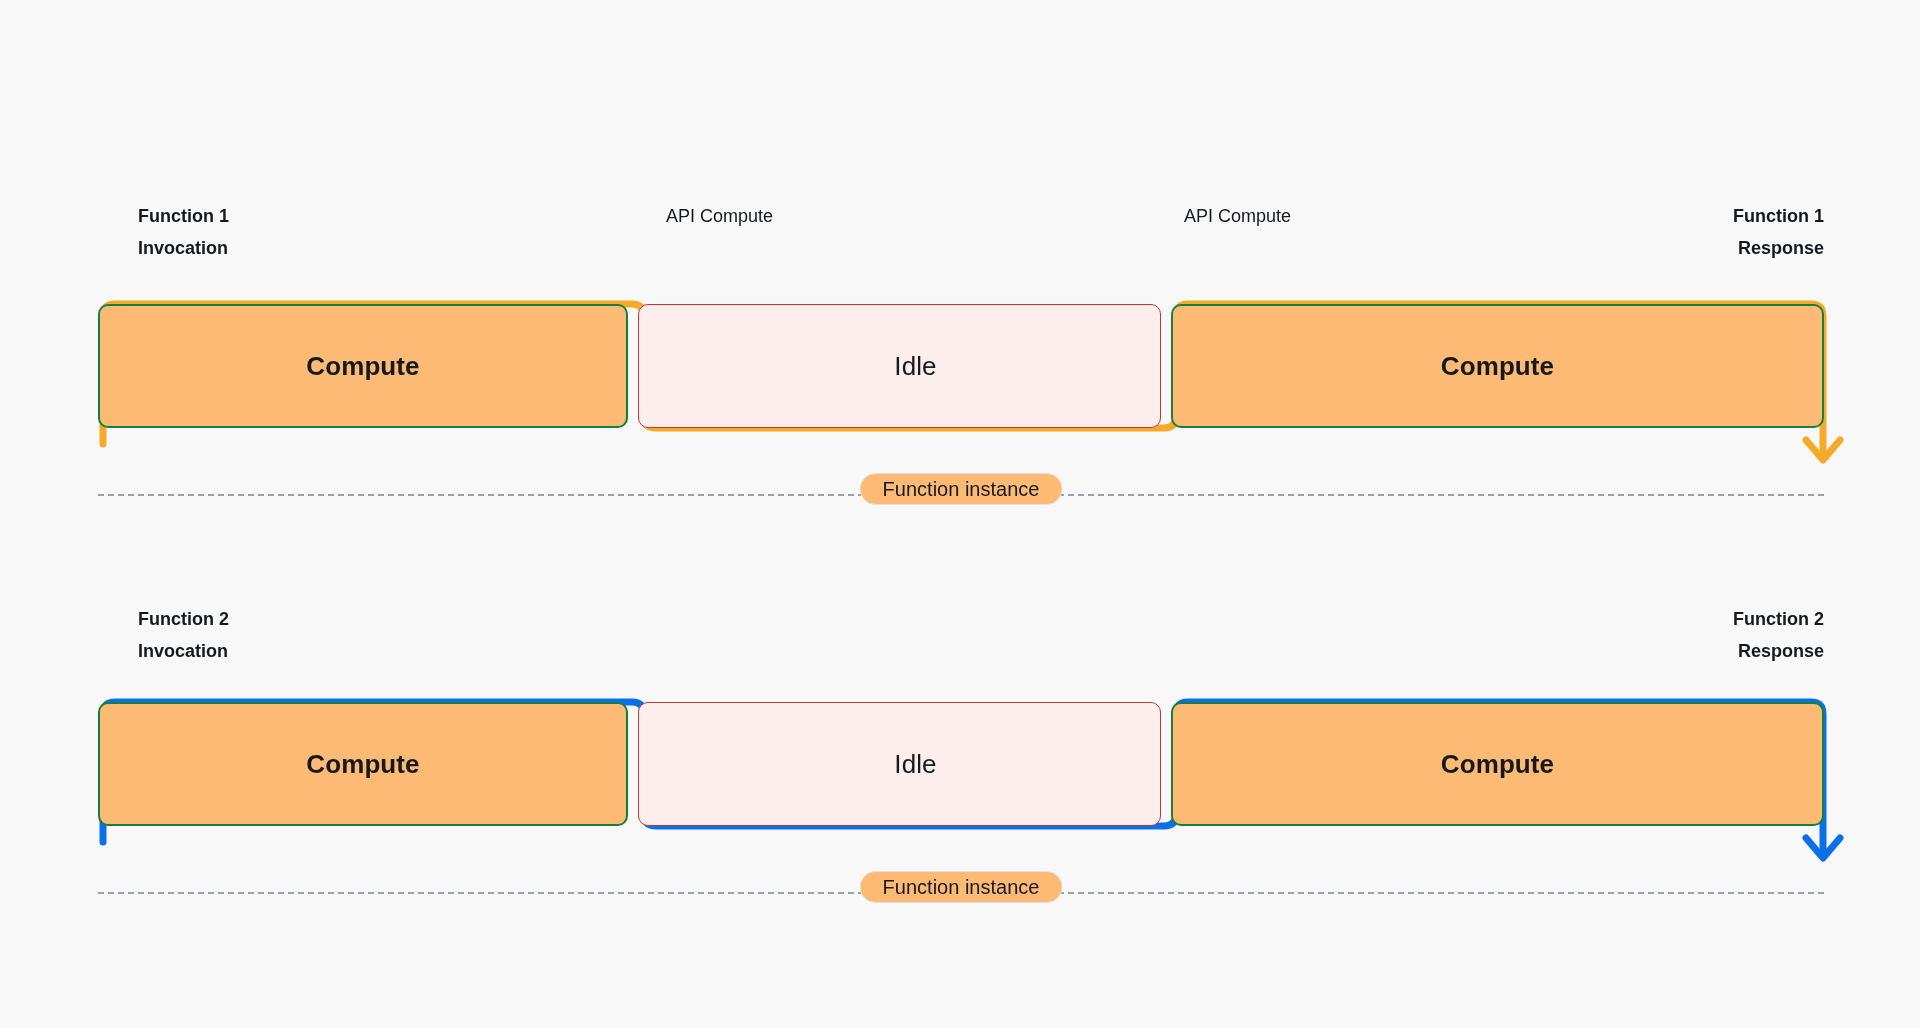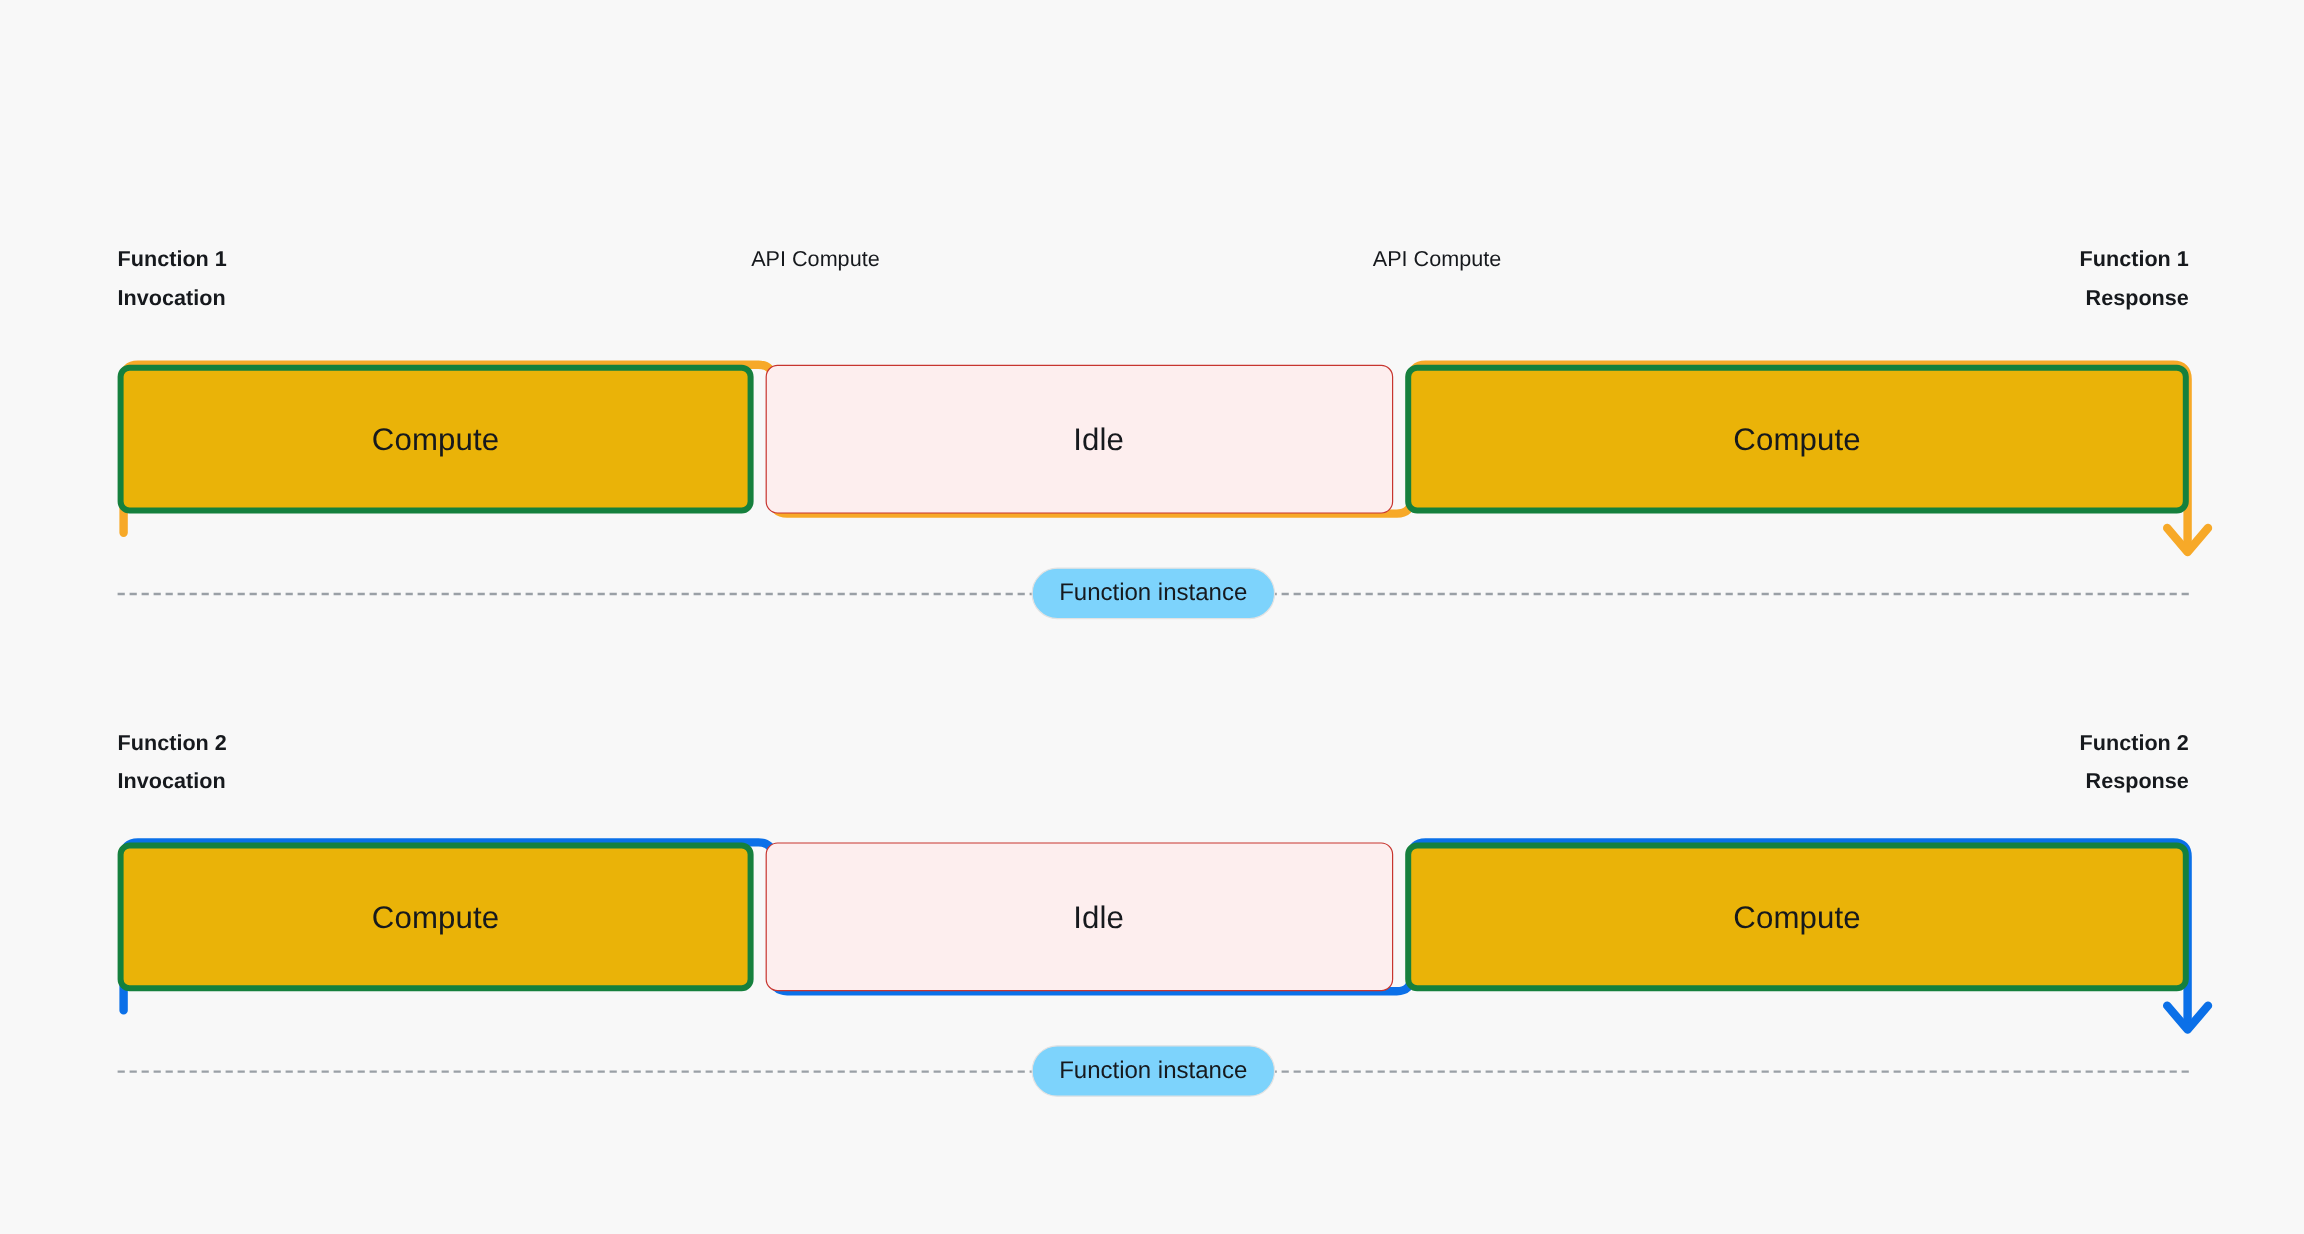--- a/index.html
+++ b/index.html
@@ -40,20 +40,21 @@
     left: 98px;
     width: 1726px;
     height: 58px;
   }
   .label {
     position: absolute;
     font-size: 18px;
     line-height: 32px;
     color: #16191d;
     white-space: pre-line;
+    margin-left: 40px;
   }
   .label.bold { font-weight: bold; }
   .label.left   { left: 0;  text-align: left; }
   .label.right  { right: 0; text-align: right; }
   .label.mid-req  { left: 528px; }
   .label.mid-resp { left: 1046px; }
 
   
   .track {
     position: absolute;
@@ -82,22 +83,23 @@
     box-sizing: border-box;
     height: 124px;
     border-radius: 10px;
     display: flex;
     align-items: center;
     justify-content: center;
     font-size: 26px;
     letter-spacing: 0.1px;
   }
   .seg.compute {
-    background: #eab308;
-    border: 5px solid #15803d;
+    background: #fdba74;
+    border: 2px solid #15803d;
+    font-weight: bold;
   }
   .seg.idle {
     background: #fdeeee;
     border: 1px solid #c7352f;
     padding-left: 32px;
   }
   .seg.w-compute1 { flex: 0 0 530px; }
   .seg.w-idle     { flex: 0 0 523px; }
   .seg.w-compute2 { flex: 0 0 653px; }
 
@@ -115,23 +117,23 @@
     top: 21px;
     height: 0;
     border-top: 2px dashed #9aa0a6;
   }
   .instance-pill {
     position: absolute;
     left: 50%;
     top: 0;
     transform: translateX(-50%);
     box-sizing: border-box;
-    height: 43px;
+    height: 32px;
     padding: 0 22px;
-    background: #7dd3fc;
+    background: #fdba74;
     border: 1px solid #e2e2e2;
     border-radius: 22px;
     display: flex;
     align-items: center;
     justify-content: center;
     font-size: 20px;
     color: #16191d;
     white-space: nowrap;
   }
 

